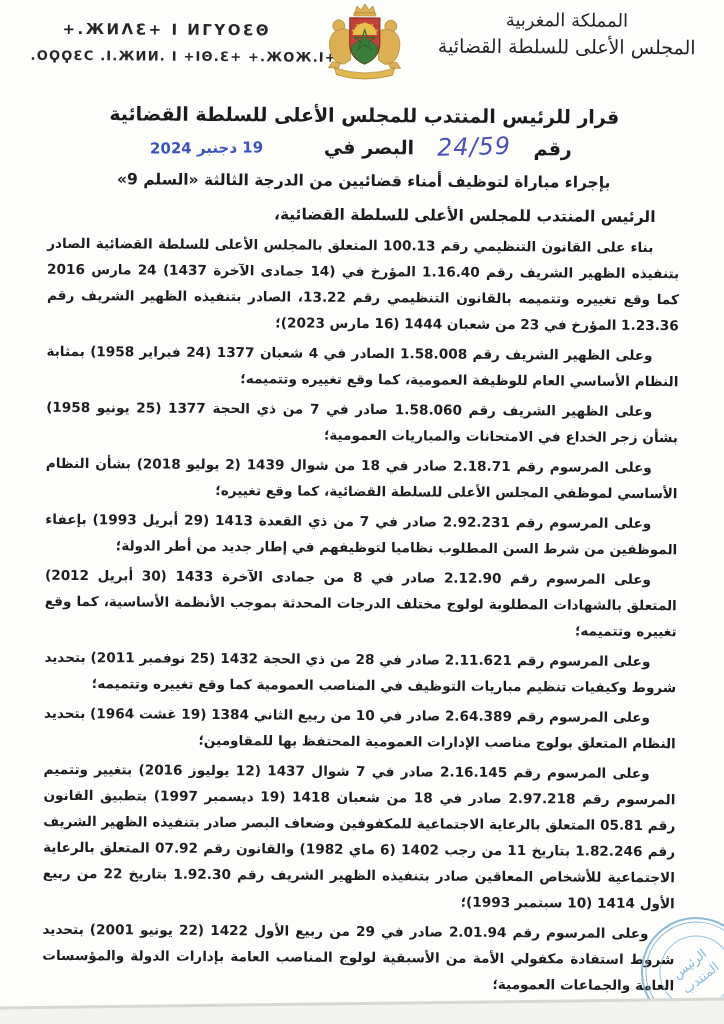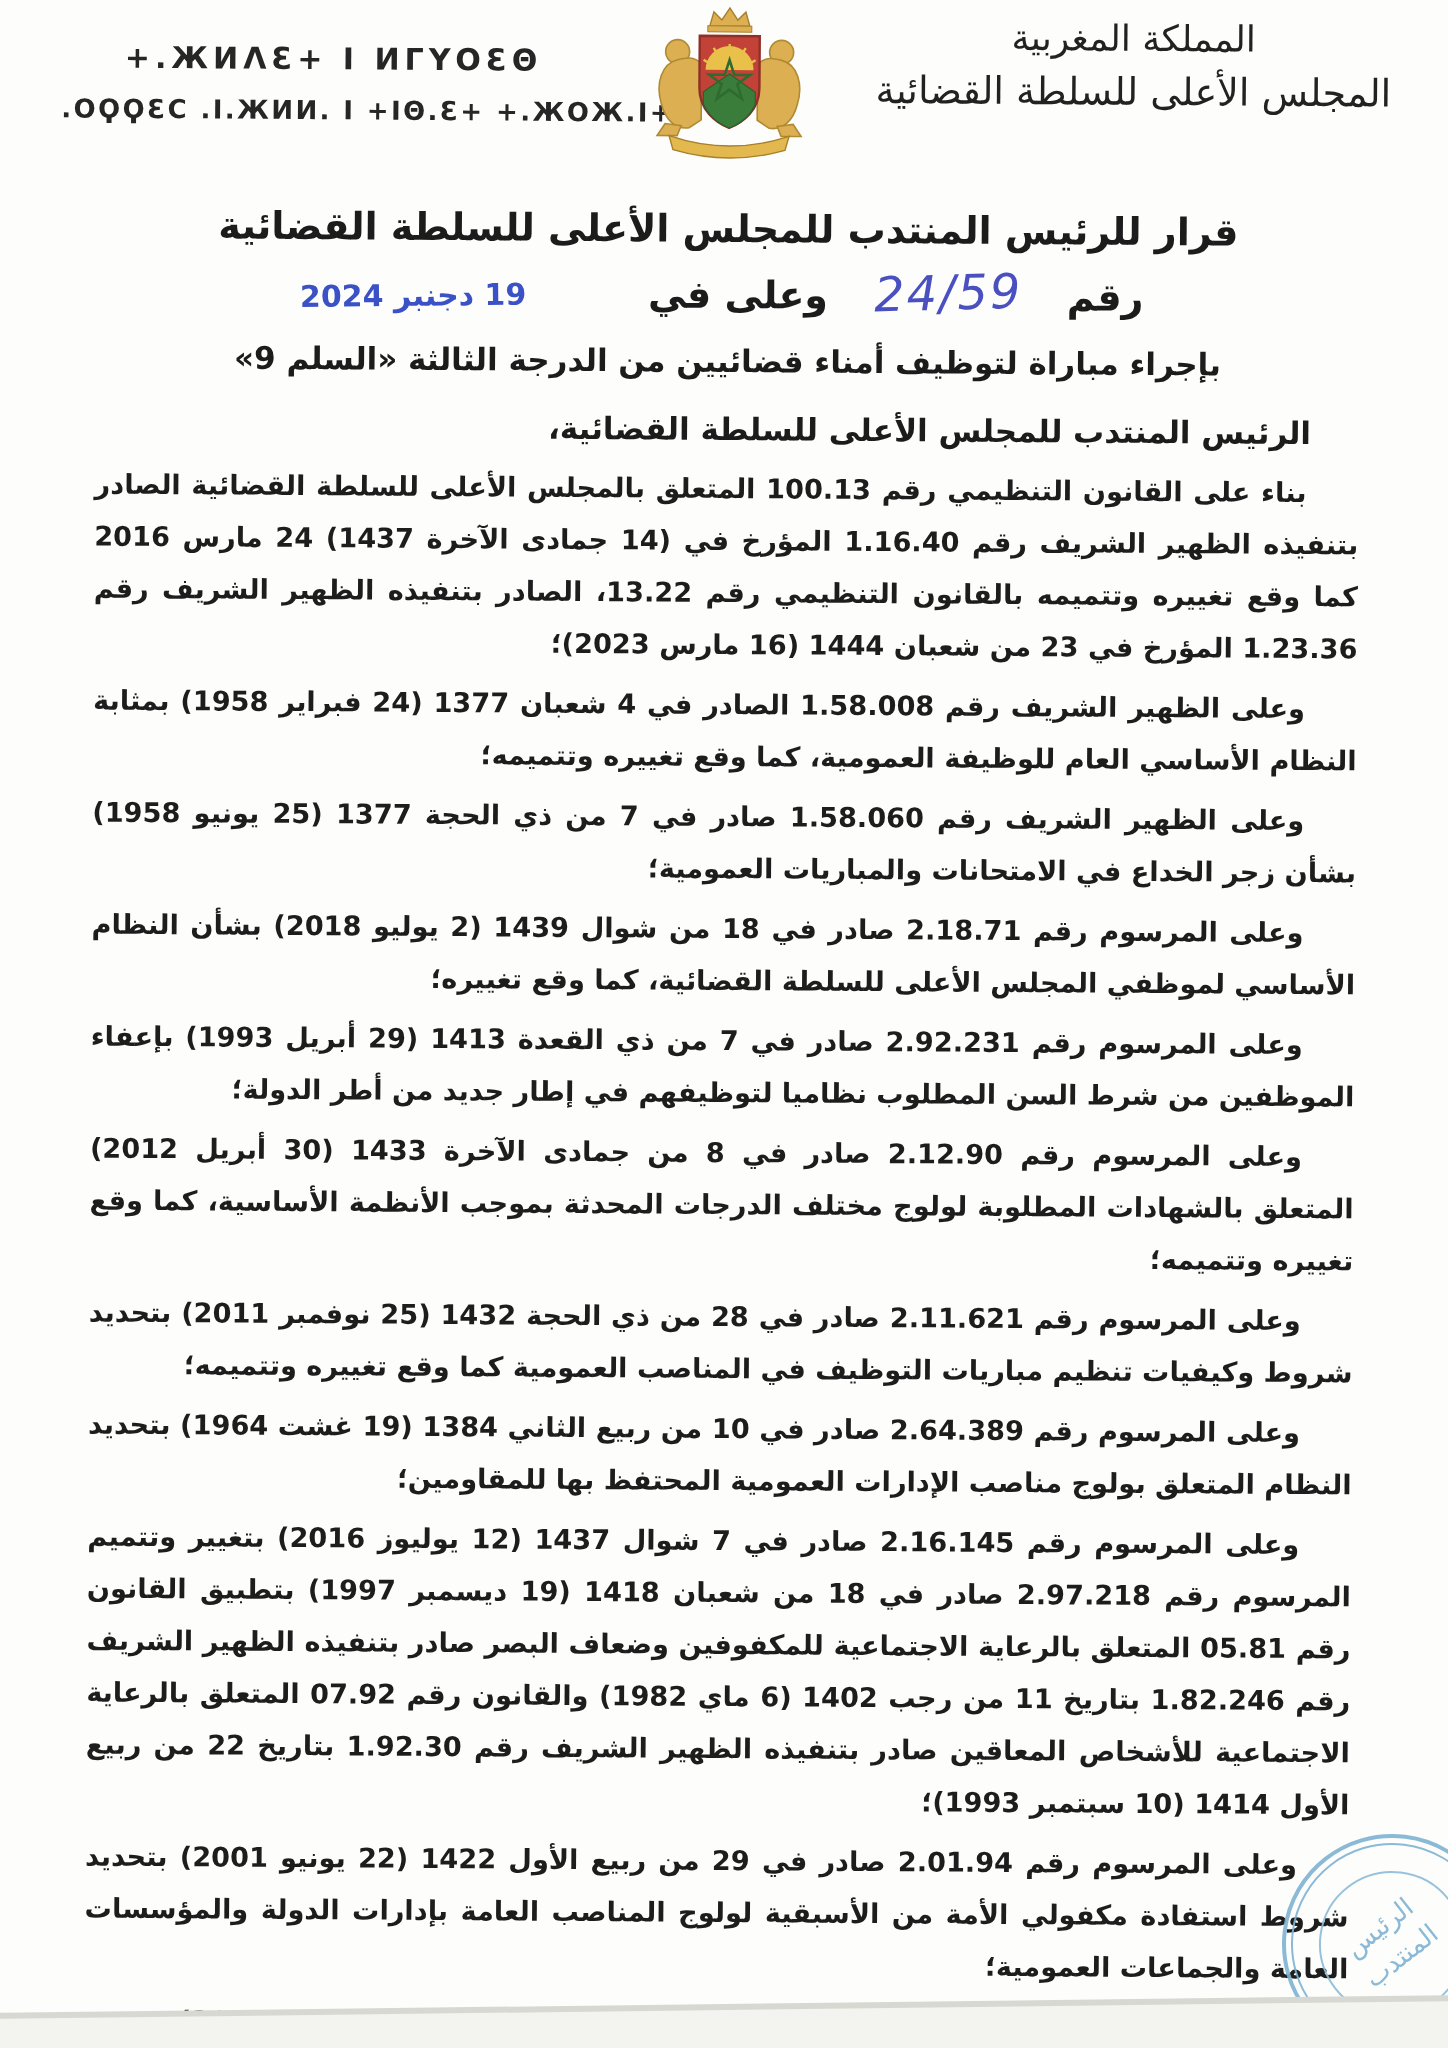--- a/index.html
+++ b/index.html
@@ -121,21 +121,21 @@
         <div class="kingdom">المملكة المغربية</div>
         <div class="council">المجلس الأعلى للسلطة القضائية</div>
       </div>
     </header>
 
     <section class="title-block">
       <div class="t1">قرار للرئيس المنتدب للمجلس الأعلى للسلطة القضائية</div>
       <div class="t2">
         <span class="lbl">رقم</span>
         <span class="hand">24/59</span>
-        <span class="lbl">وعلى في</span>
+        <span class="lbl">البصر في</span>
         <span class="stamp-date">19 دجنبر 2024</span>
       </div>
       <div class="t3">بإجراء مباراة لتوظيف أمناء قضائيين من الدرجة الثالثة «السلم 9»</div>
     </section>
 
     <div class="opening">الرئيس المنتدب للمجلس الأعلى للسلطة القضائية،</div>
 
     <main class="body-text">
       <p>بناء على القانون التنظيمي رقم 100.13 المتعلق بالمجلس الأعلى للسلطة القضائية الصادر بتنفيذه الظهير الشريف رقم 1.16.40 المؤرخ في (14 جمادى الآخرة 1437) 24 مارس 2016 كما وقع تغييره وتتميمه بالقانون التنظيمي رقم 13.22، الصادر بتنفيذه الظهير الشريف رقم 1.23.36 المؤرخ في 23 من شعبان 1444 (16 مارس 2023)؛</p>
       <p>وعلى الظهير الشريف رقم 1.58.008 الصادر في 4 شعبان 1377 (24 فبراير 1958) بمثابة النظام الأساسي العام للوظيفة العمومية، كما وقع تغييره وتتميمه؛</p>

